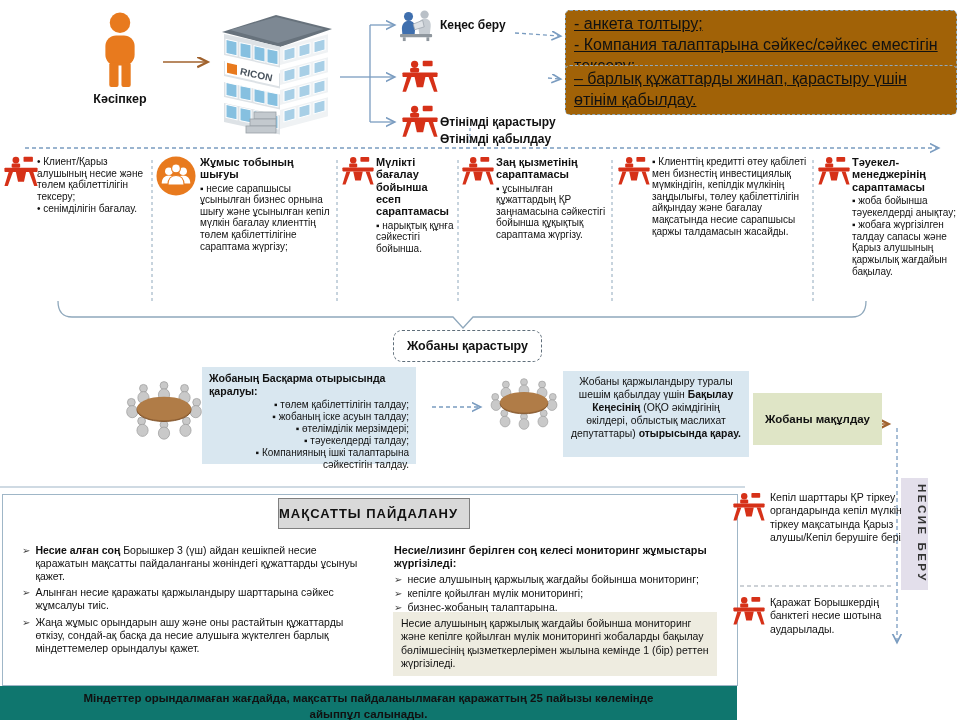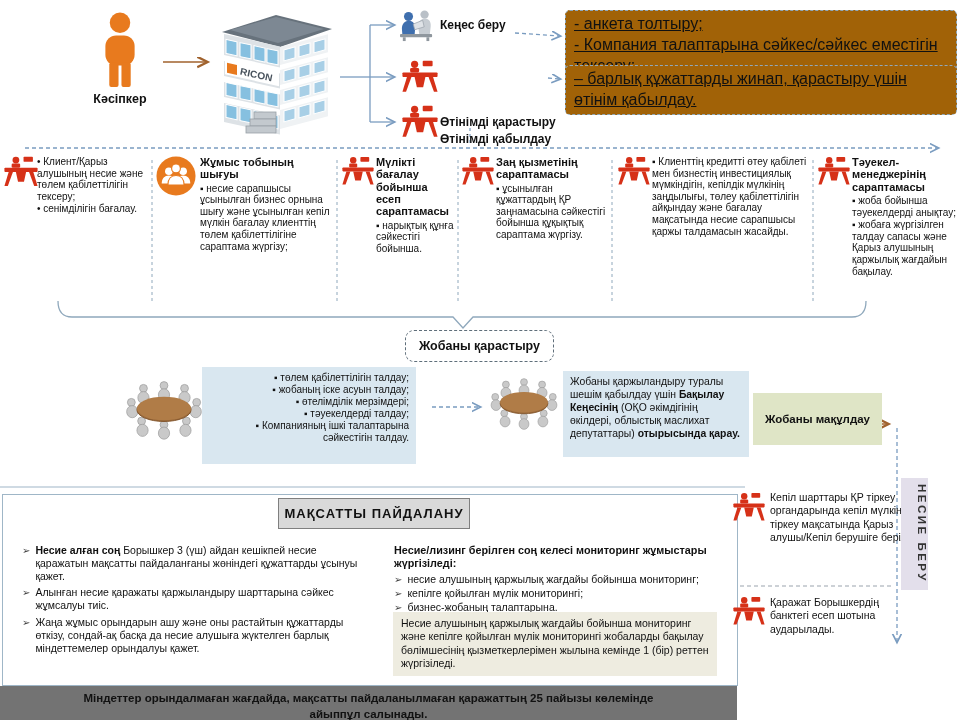--- a/index.html
+++ b/index.html
@@ -24,28 +24,28 @@
     font-weight:bold; font-size:12.5px; text-align:center; padding:8px 0;
   }
   .bluebox { background:#d9e7f0; font-size:10px; line-height:1.2; padding:5px 7px; }
   .bluebox .ttl { font-weight:bold; font-size:10.6px; margin:0 0 2px 0; }
   .bluebox p { margin:0;text-align:right; }
   .council { font-size:10.4px; line-height:1.24; }
   .greenbox { background:#dfe5c6; font-weight:bold; font-size:11.5px; text-align:center; padding:20px 2px; }
   .usage-frame { border:1px solid #9fb6c7; background:#fff; }
   .usage-title {
     background:#d9d9d9; border:1px solid #7f7f7f; font-weight:bold; font-size:13px;
-    letter-spacing:1px; text-align:center; padding:7px 0;
+    letter-spacing:1px; text-align:left; padding:7px 0;
   }
   .brow { display:flex; gap:5px; font-size:10.5px; line-height:1.22; margin:0 0 4px 0; }
   .brow .mk { flex:0 0 auto; font-size:10px; color:#3f3f3f; transform:translateY(0.5px); }
   .mon-title { font-weight:bold; font-size:10.8px; line-height:1.22; margin:0 0 3px 0; }
   .beige { background:#eeece0; font-size:10.5px; line-height:1.28; padding:5px 8px; }
   .penalty {
-    background:#737373; font-weight:bold; font-size:11.5px; text-align:center;
+    background:#0f766e; font-weight:bold; font-size:11.5px; text-align:center;
     line-height:1.35; padding:5px 60px; box-sizing:border-box;
   }
   .right-text { font-size:10.5px; line-height:1.28; }
   .vlabel {
     background:#e3dfeb; writing-mode:vertical-rl; text-orientation:mixed;
     font-weight:bold; font-size:11.5px; letter-spacing:2.5px; color:#333;
     text-align:center; padding:6px 0; box-sizing:border-box;
   }
 </style>
 </head>
@@ -313,43 +313,44 @@
     <svg width="32" height="30">
         <use href="#icon-desk"></use>
       </svg>
   </div>
   <div class="abs layer" style="left:852px; top:156px; width:106px;">
     <div class="dept-title">Тәуекел-менеджерінің сараптамасы</div>
     <p class="dept-body">▪ жоба бойынша тәуекелдерді анықтау;</p>
     <p class="dept-body">▪ жобаға жүргізілген талдау сапасы және Қарыз алушының қаржылық жағдайын бақылау.</p>
   </div>
 
-  <div class="abs layer review-box" style="left:393px; top:330px; width:147px;margin-left:12px;">Жобаны қарастыру</div>
+  <div class="abs layer review-box" style="left:393px; top:330px; width:147px;">Жобаны қарастыру</div>
 
   <div class="abs layer" style="left:122px; top:372px; width:84px; height:70px;">
     <svg width="84" height="70">
         <use href="#icon-meeting"></use>
       </svg>
   </div>
 
   <div class="abs layer bluebox" style="left:202px; top:367px; width:200px; height:87px;">
+    <div class="ttl">Жобаның Басқарма отырысында қаралуы:</div>
     <p>▪ төлем қабілеттілігін талдау;</p>
     <p>▪ жобаның іске асуын талдау;</p>
     <p>▪ өтелімділік мерзімдері;</p>
     <p>▪ тәуекелдерді талдау;</p>
     <p>▪ Компанияның ішкі талаптарына сәйкестігін талдау.</p>
   </div>
 
   <div class="abs layer" style="left:487px; top:371px; width:74px; height:60px;">
     <svg width="74" height="60">
         <use href="#icon-meeting"></use>
       </svg>
   </div>
 
-  <div class="abs layer bluebox council" style="left:563px; top:371px; width:172px; height:76px;">
+  <div class="abs layer bluebox council" style="left:563px; top:371px; width:172px; height:76px;text-align:center;">
     <span>Жобаны қаржыландыру туралы шешім қабылдау үшін </span><span class="bold">Бақылау Кеңесінің</span><span> (ОҚО әкімдігінің өкілдері, облыстық маслихат депутаттары) </span><span class="bold">отырысында қарау.</span>
   </div>
 
   <div class="abs layer greenbox" style="left:753px; top:393px; width:125px;">Жобаны мақұлдау</div>
 
   <div class="abs layer usage-frame" style="left:2px; top:494px; width:734px; height:190px;"></div>
 
   <div class="abs layer usage-title" style="left:278px; top:498px; width:190px;">МАҚСАТТЫ ПАЙДАЛАНУ</div>
 
   <div class="abs layer" style="left:22px; top:544px; width:350px;">
@@ -392,17 +393,17 @@
         <use href="#icon-desk"></use>
       </svg>
   </div>
   <div class="abs layer right-text" style="left:770px; top:491px; width:162px;">Кепіл шарттары ҚР тіркеу органдарында кепіл мүлкін тіркеу мақсатында Қарыз алушы/Кепіл берушіге беріледі.</div>
 
   <div class="abs layer" style="left:733px; top:596px; width:32px; height:30px;">
     <svg width="32" height="30">
         <use href="#icon-desk"></use>
       </svg>
   </div>
-  <div class="abs layer right-text" style="left:770px; top:596px; width:150px;">Қаражат Борышкердің банктегі есеп шотына аударылады.</div>
+  <div class="abs layer right-text" style="left:770px; top:596px; width:150px;">Қаражат Борышкердің банктегі несие шотына аударылады.</div>
 
   <div class="abs layer vlabel" style="left:901px; top:478px; width:27px; height:112px;">НЕСИЕ БЕРУ</div>
 
 </div>
 
 </body></html>

